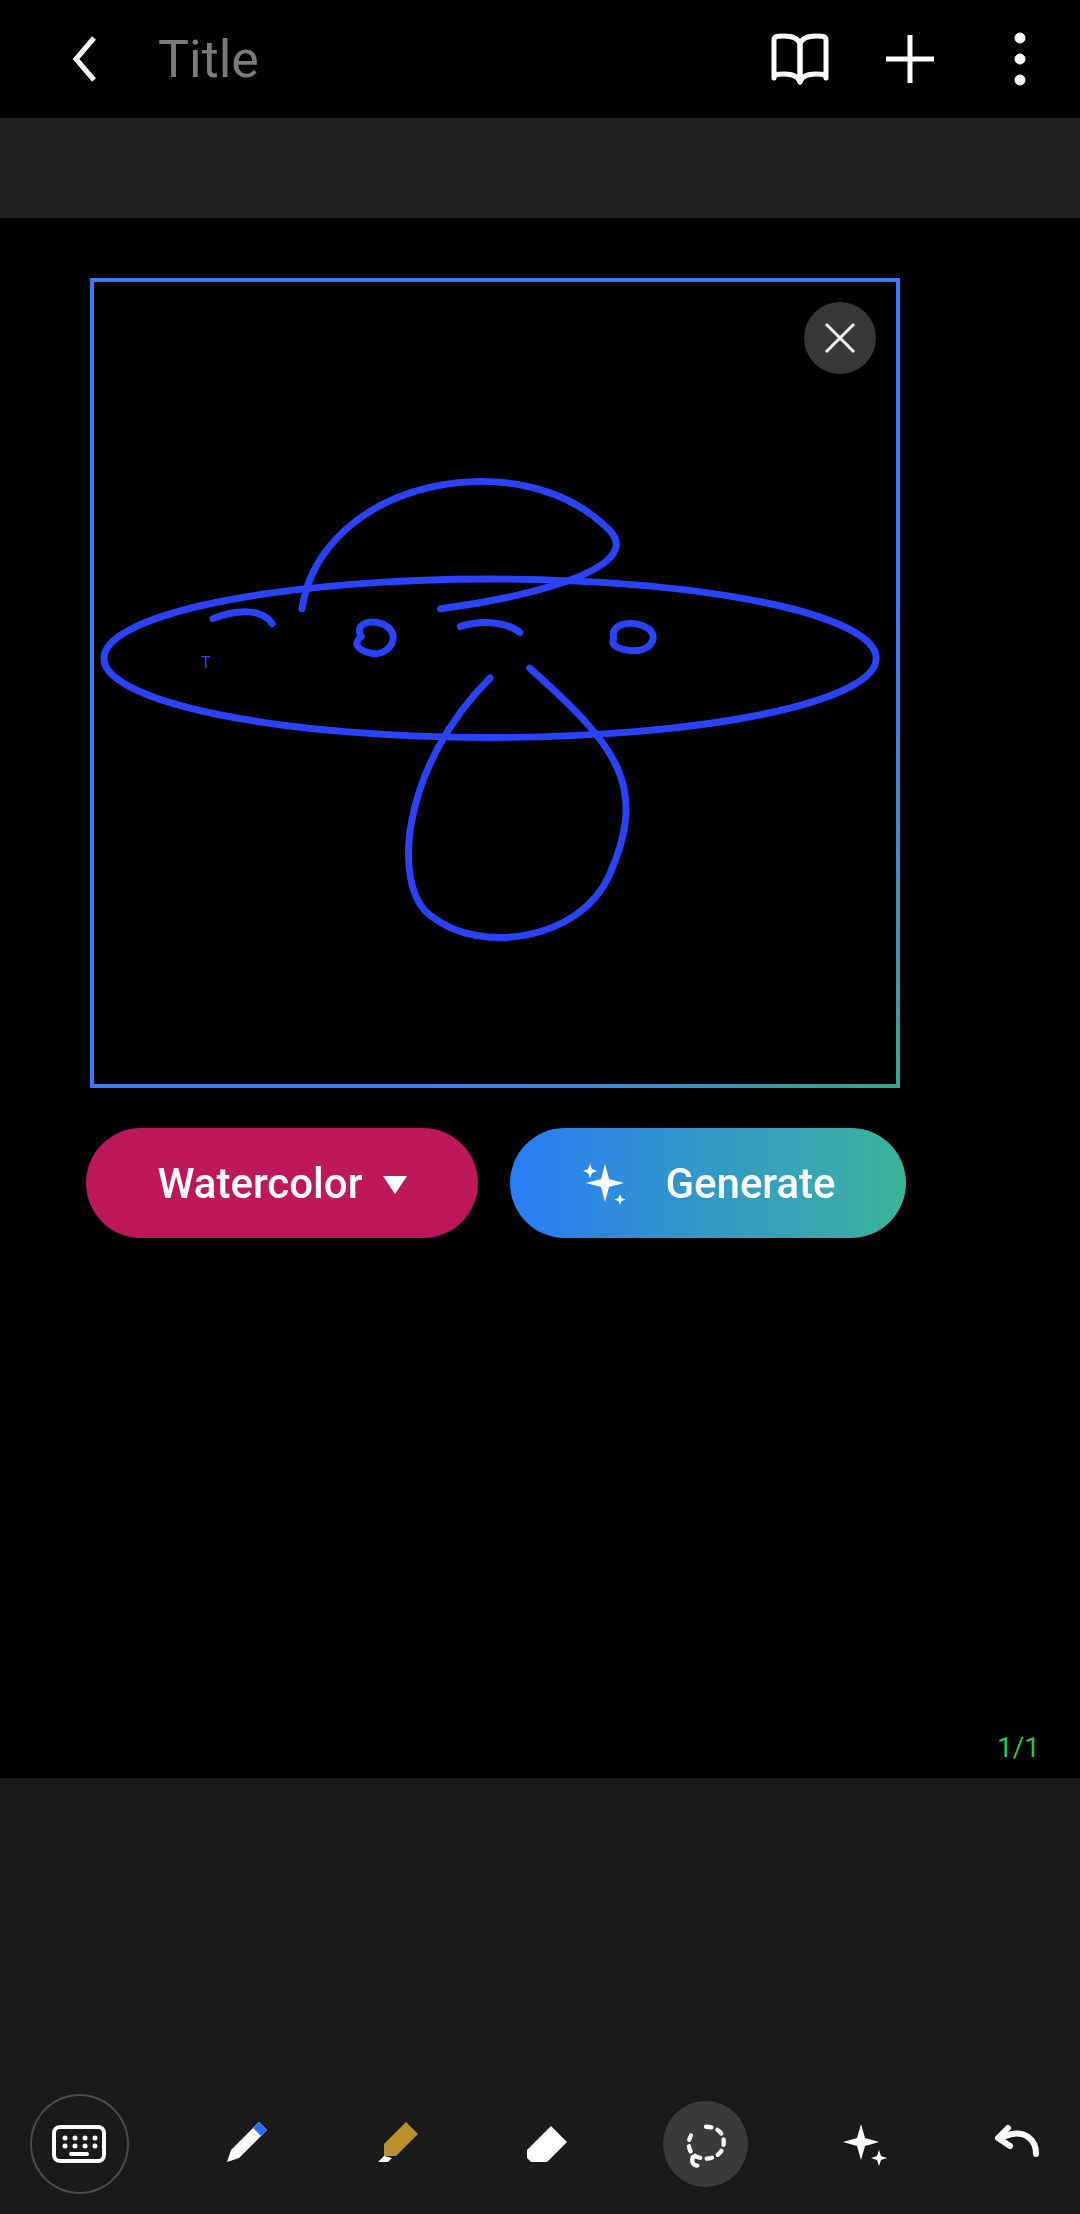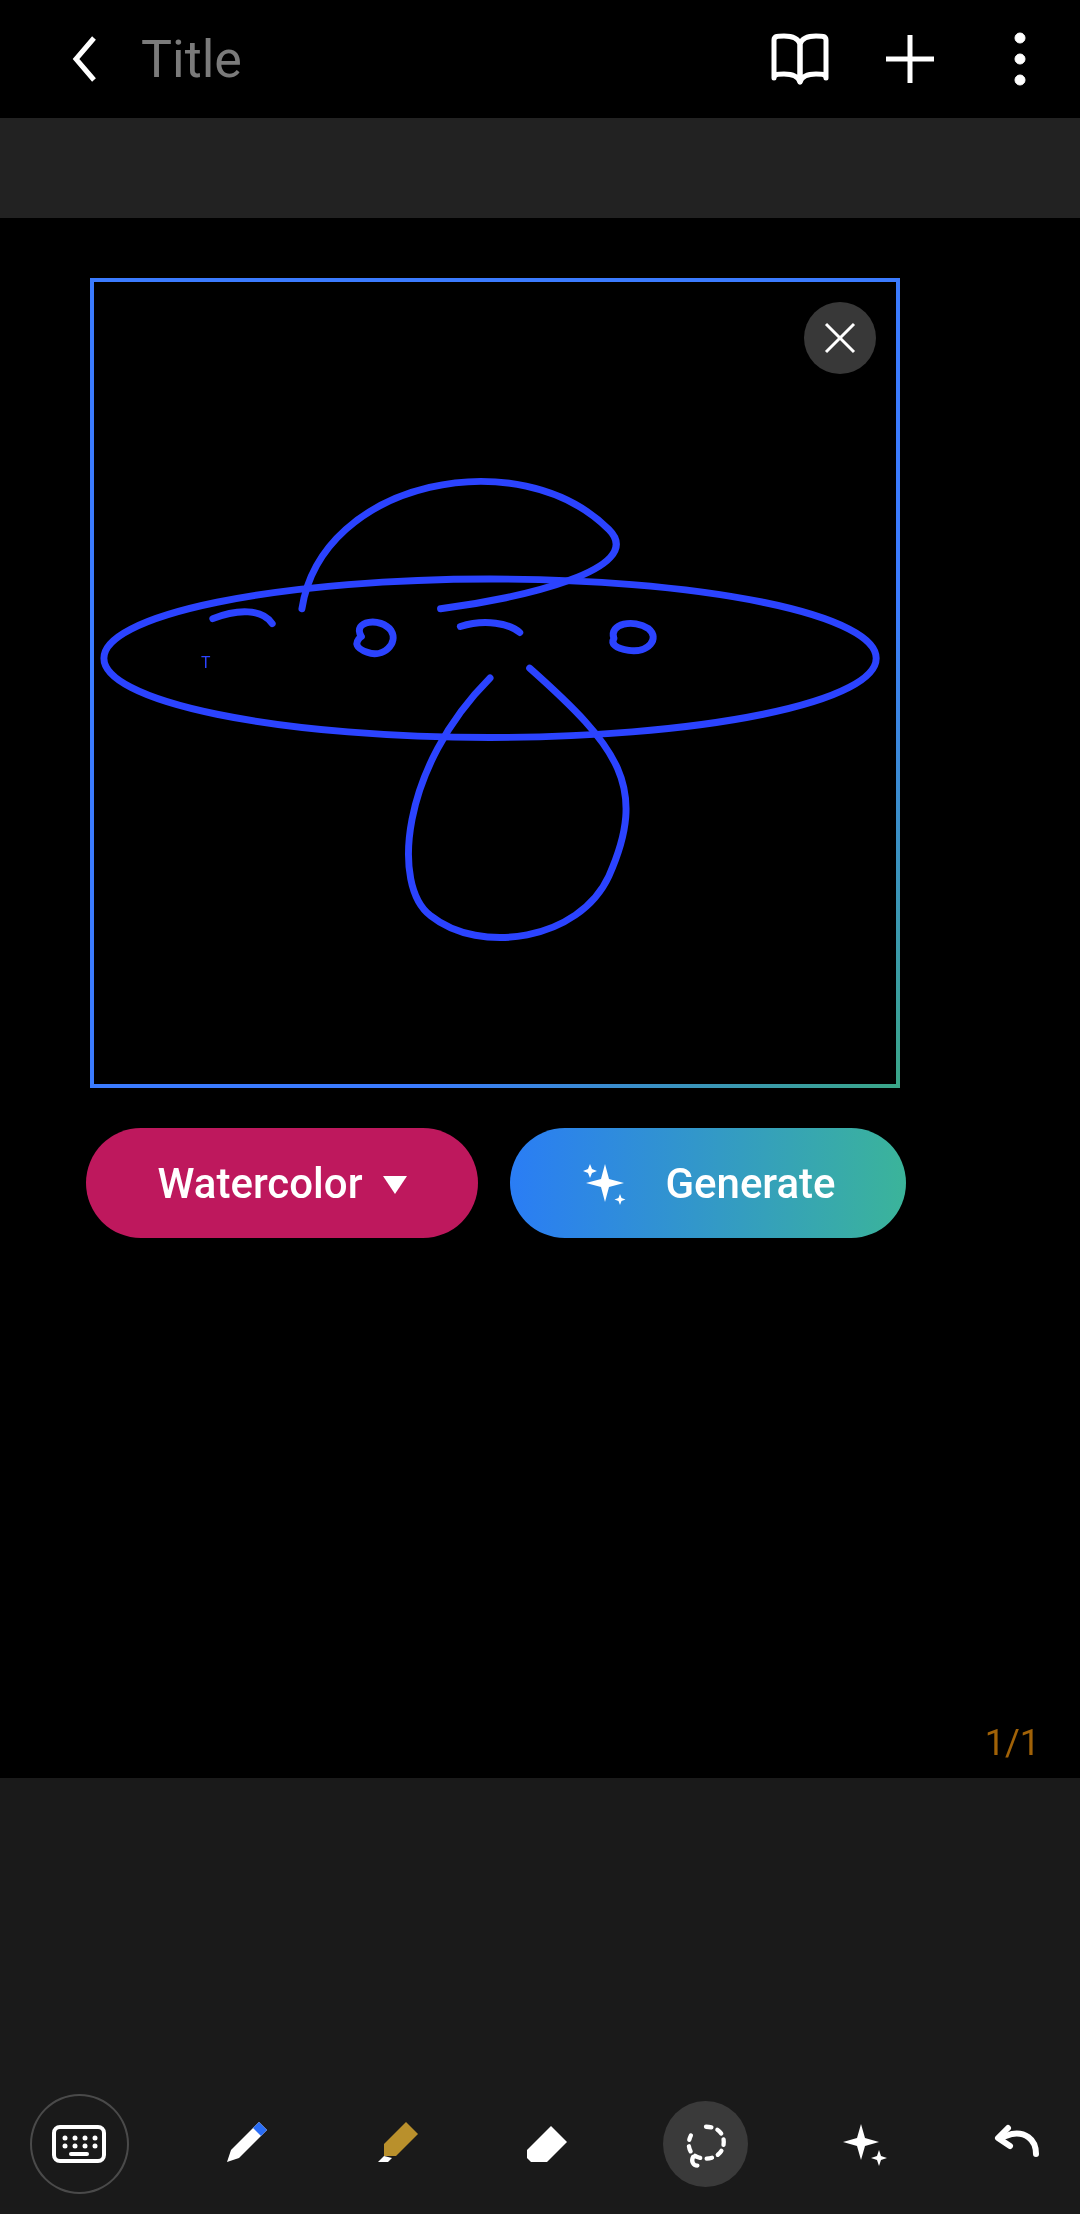--- a/index.html
+++ b/index.html
@@ -13,21 +13,21 @@
     padding: 0 30px 0 60px;
     background: #000;
   }
   .back-btn { width: 50px; height: 50px; display: flex; align-items: center; justify-content: center; }
   .back-btn svg { width: 30px; height: 50px; stroke: #fff; stroke-width: 5; fill: none; }
   .title-input {
     flex: 1;
     font-size: 52px;
     color: #7b7b7b;
     font-weight: 400;
-    margin-left: 31px;
+    margin-left: 48px;
   }
   .top-actions { display: flex; align-items: center; gap: 50px; }
   .top-actions .icon-btn { width: 60px; height: 60px; display: flex; align-items: center; justify-content: center; }
   .top-actions svg { stroke: #fff; fill: none; }
 
   
   .gray-strip { height: 100px; background: #222222; }
 
   
   .main-area {
@@ -97,22 +97,22 @@
     color: #fff;
     gap: 35px;
   }
   .generate-btn svg { width: 50px; height: 50px; }
 
   
   .page-counter {
     position: absolute;
     right: 40px;
     bottom: 14px;
-    font-size: 36px;
-    color: #a16207;
+    font-size: 28px;
+    color: #22c55e;
   }
 
   
   .bottom-area {
     height: 436px;
     background: #1a1a1a;
     position: relative;
   }
   .toolbar {
     position: absolute;

